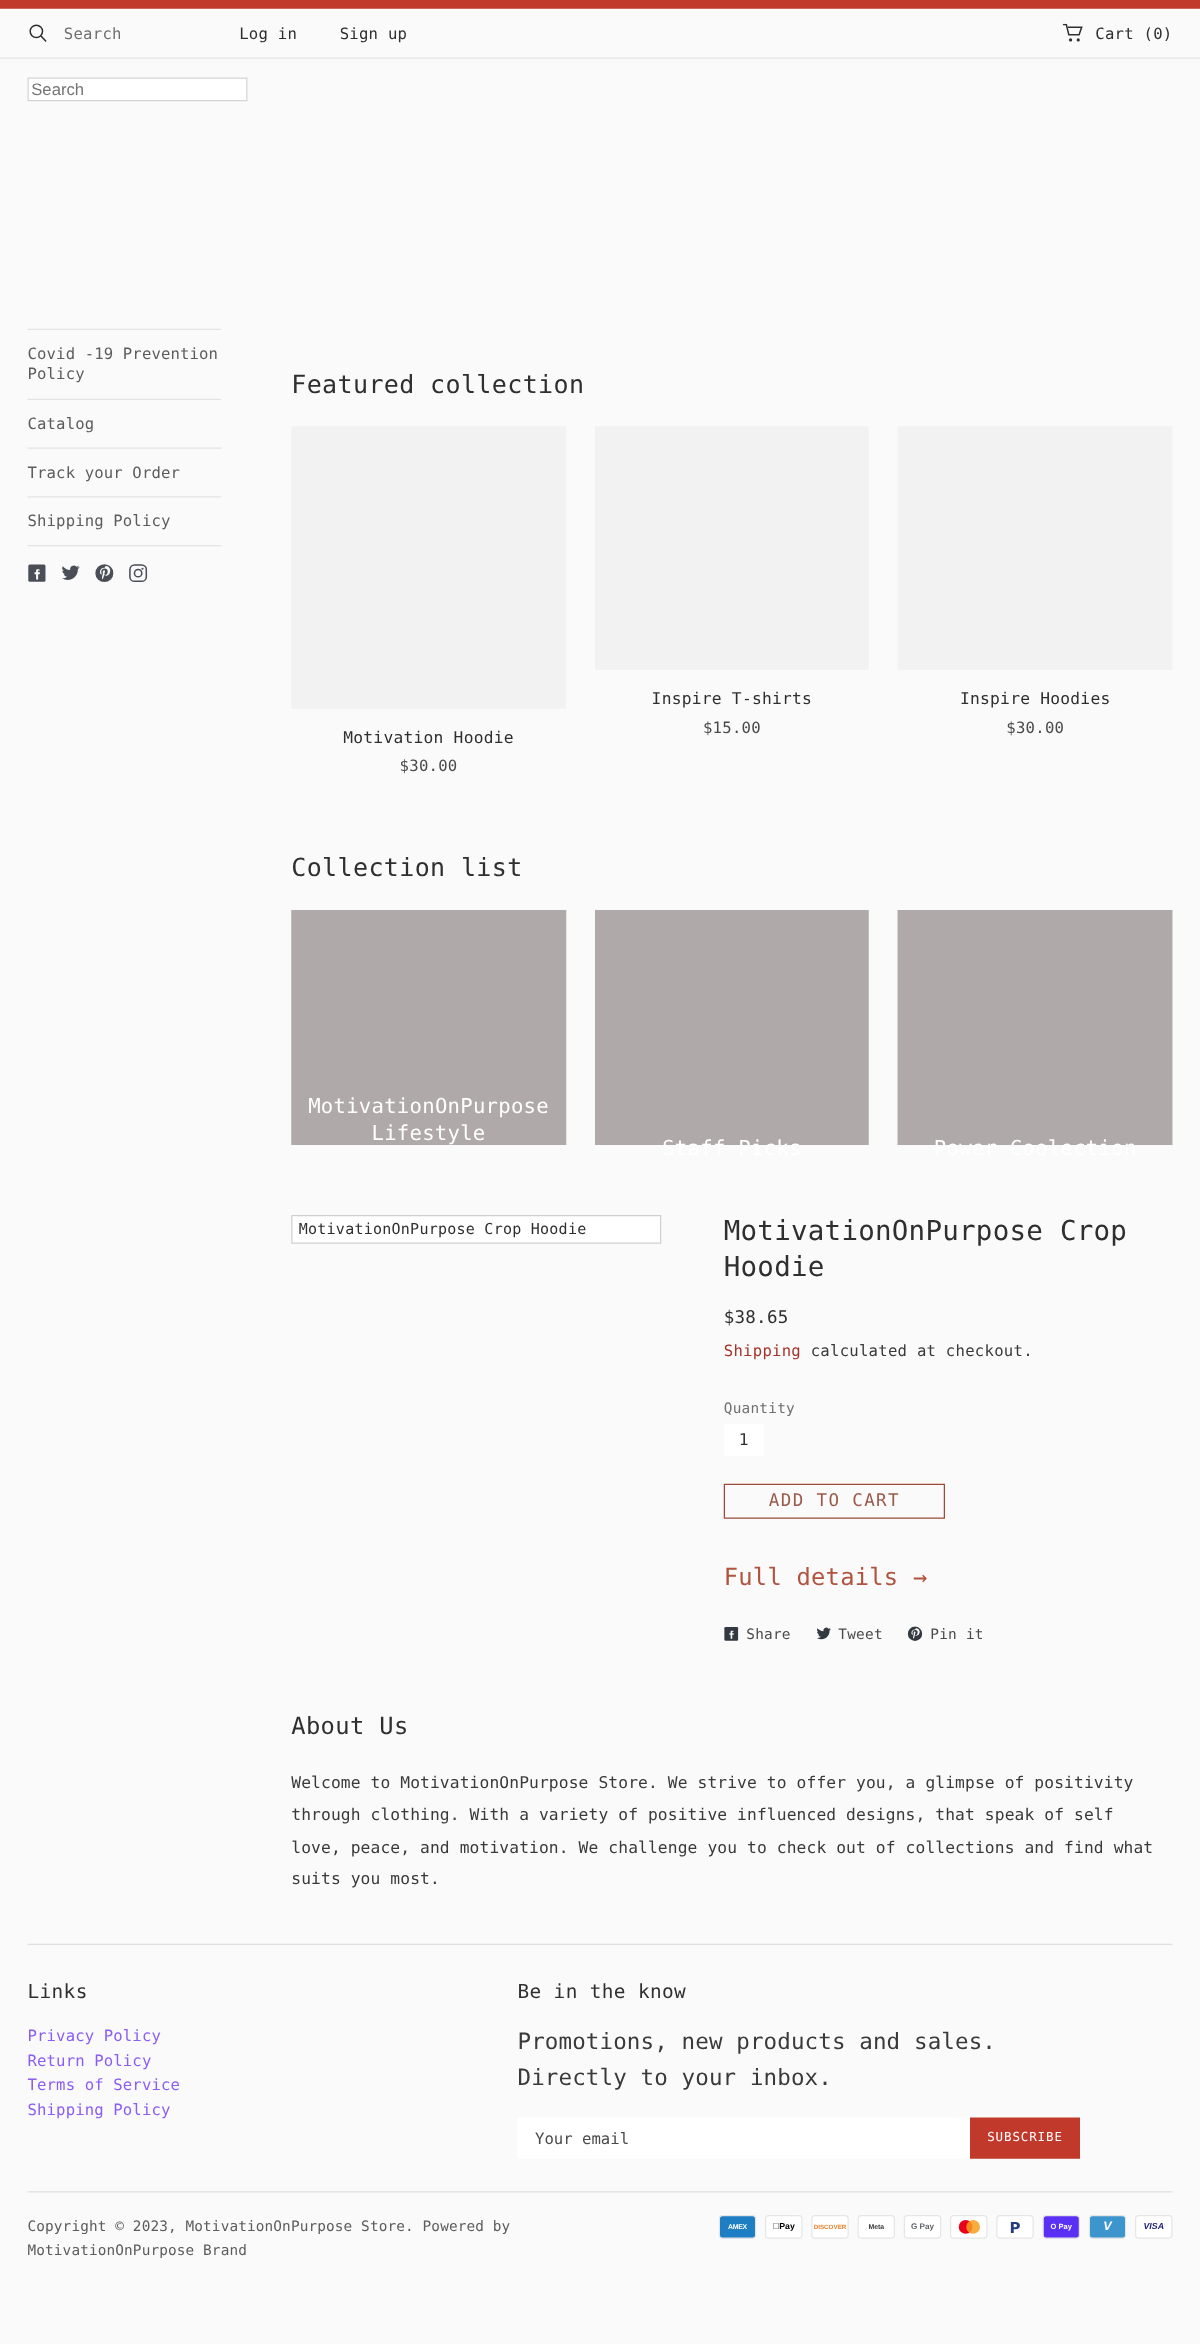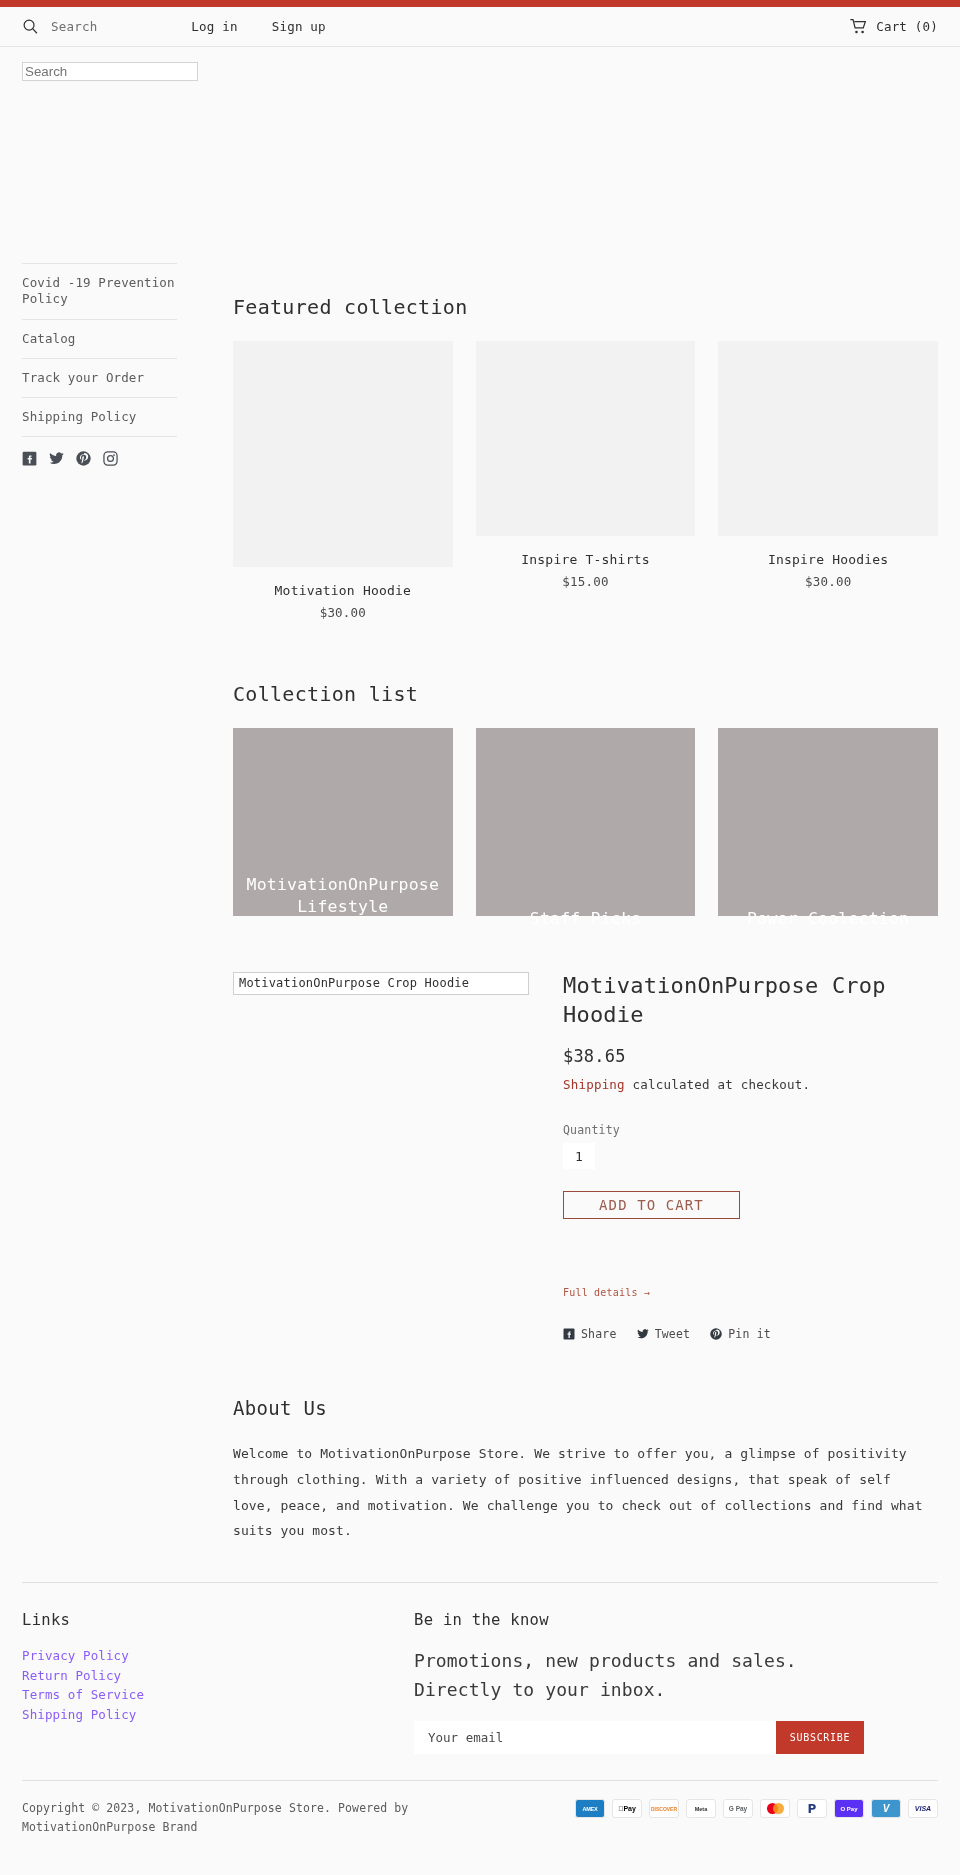--- a/index.html
+++ b/index.html
@@ -118,41 +118,41 @@
     text-align: center;
     color: #fff;
     font-size: 16.5px;
     line-height: 1.32;
     letter-spacing: .2px;
     white-space: nowrap;
   }
   .coll-tile.wrap .coll-label { white-space: normal; transform: translateY(2px); }
 
   
-  .feature { display: flex; margin-top: 56px; gap: 16px; }
+  .feature { display: flex; margin-top: 56px; gap: 32px; }
   .feature-media { width: 296px; flex: 0 0 296px; }
   .alt-box {
     border: 1px solid #cfcfcf;
     background: #fff;
     font-size: 12px;
     color: #2f2f2f;
     padding: 3px 5px 4px 5px;
     letter-spacing: .2px;
   }
   .feature-info { flex: 1; padding-left: 18px; }
   .feature-title {
     font-size: 22px;
     font-weight: normal;
     color: #2f2f2f;
     margin: 0;
     line-height: 1.3;
     letter-spacing: .2px;
   }
   .feature-price {
-    font-size: 17px;
+    font-size: 14px;
     color: #2f2f2f;
     margin-top: 17px;
     letter-spacing: .2px;
   }
   .ship-line { font-size: 12.5px; color: #3a3a3a; margin-top: 11px; letter-spacing: .2px; }
   .ship-link { color: #a4352a; text-decoration: none; }
   .qty-label { font-size: 11.5px; color: #6f6f6f; margin-top: 31px; letter-spacing: .2px; }
   .qty-input {
     width: 32px; height: 26px;
     background: #fff;
@@ -172,22 +172,22 @@
     background: transparent;
     border: 1px solid #9b4a3a;
     color: #9b5b4c;
     font-family: inherit;
     font-size: 14px;
     letter-spacing: 1.1px;
     cursor: pointer;
   }
   .full-details {
     display: inline-block;
-    margin-top: 68px;
-    font-size: 10px;
+    margin-top: 36px;
+    font-size: 19px;
     color: #b0533f;
     text-decoration: none;
     letter-spacing: .2px;
   }
   .share-row { display: flex; gap: 20px; margin-top: 27px; align-items: center; }
   .share-item { display: flex; align-items: center; gap: 6px; text-decoration: none; }
   .share-item .ic { width: 12px; height: 12px; display: block; fill: #333940; }
   .share-item .tx { font-size: 11.5px; color: #4a4a4a; letter-spacing: .2px; }
 
   

